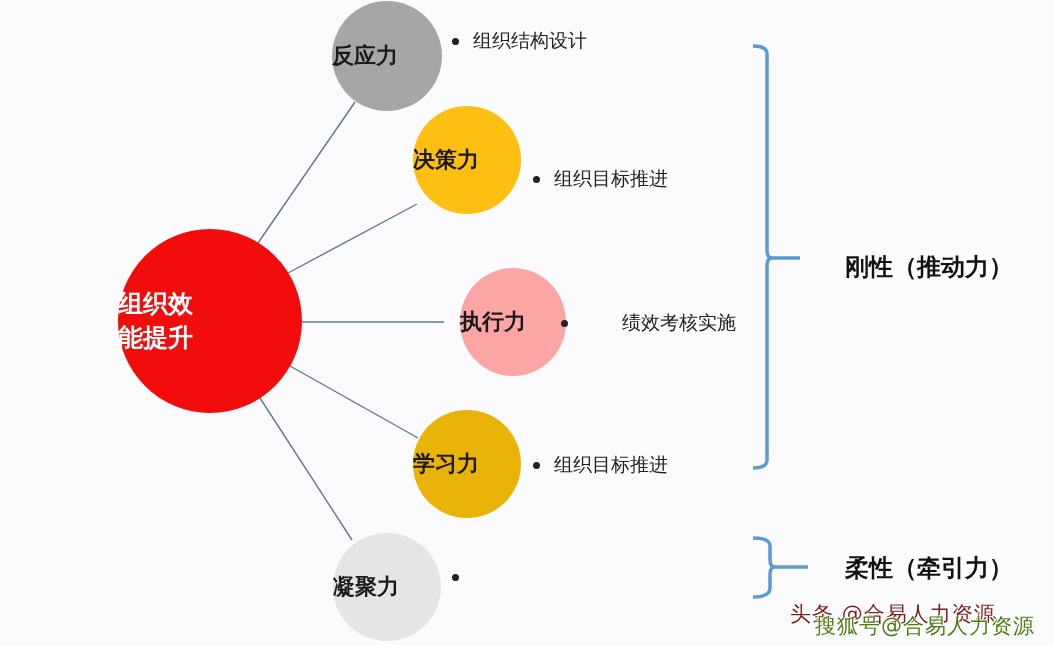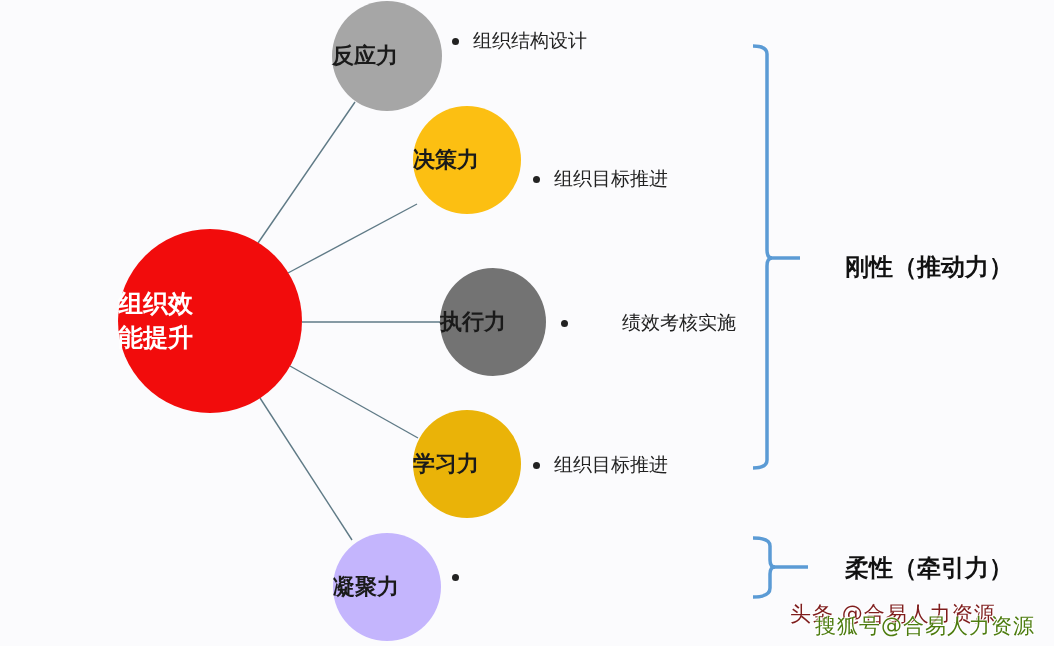--- a/index.html
+++ b/index.html
@@ -59,37 +59,37 @@
 </div>
 
 <div class="circle" style="left:413px; top:106px; width:108px; height:108px; background:#fcbf12;">
   <span>决策力</span>
 </div>
 <div class="item" style="left:533px; top:166px;">
   <span class="bullet"></span>
   <span>组织目标推进</span>
 </div>
 
-<div class="circle" style="left:440px; top:268px; width:106px; height:108px; background:#737373;">
+<div class="circle" style="left:460px; top:268px; width:106px; height:108px; background:#fca5a5;">
   <span>执行力</span>
 </div>
 <div class="item" style="left:561px; top:310px;gap:40px;">
   <span class="bullet"></span>
   <span>绩效考核实施</span>
 </div>
 
 <div class="circle" style="left:413px; top:410px; width:108px; height:108px; background:#eab308;">
   <span>学习力</span>
 </div>
 <div class="item" style="left:533px; top:452px;">
   <span class="bullet"></span>
   <span>组织目标推进</span>
 </div>
 
-<div class="circle" style="left:333px; top:533px; width:108px; height:108px; background:#c4b5fd;">
+<div class="circle" style="left:333px; top:533px; width:108px; height:108px; background:#e5e5e5;">
   <span>凝聚力</span>
 </div>
 <div class="item" style="left:452px; top:574px;">
   <span class="bullet"></span>
 </div>
 
 <div class="group-label" style="left:845px; top:251px;">刚性（推动力）</div>
 <div class="group-label" style="left:845px; top:552px;font-family:Liberation Mono, monospace;">柔性（牵引力）</div>
 
 <div class="watermark" style="left:790px; top:600px; color:#7f1d1d;">头条 @合易人力资源</div>

